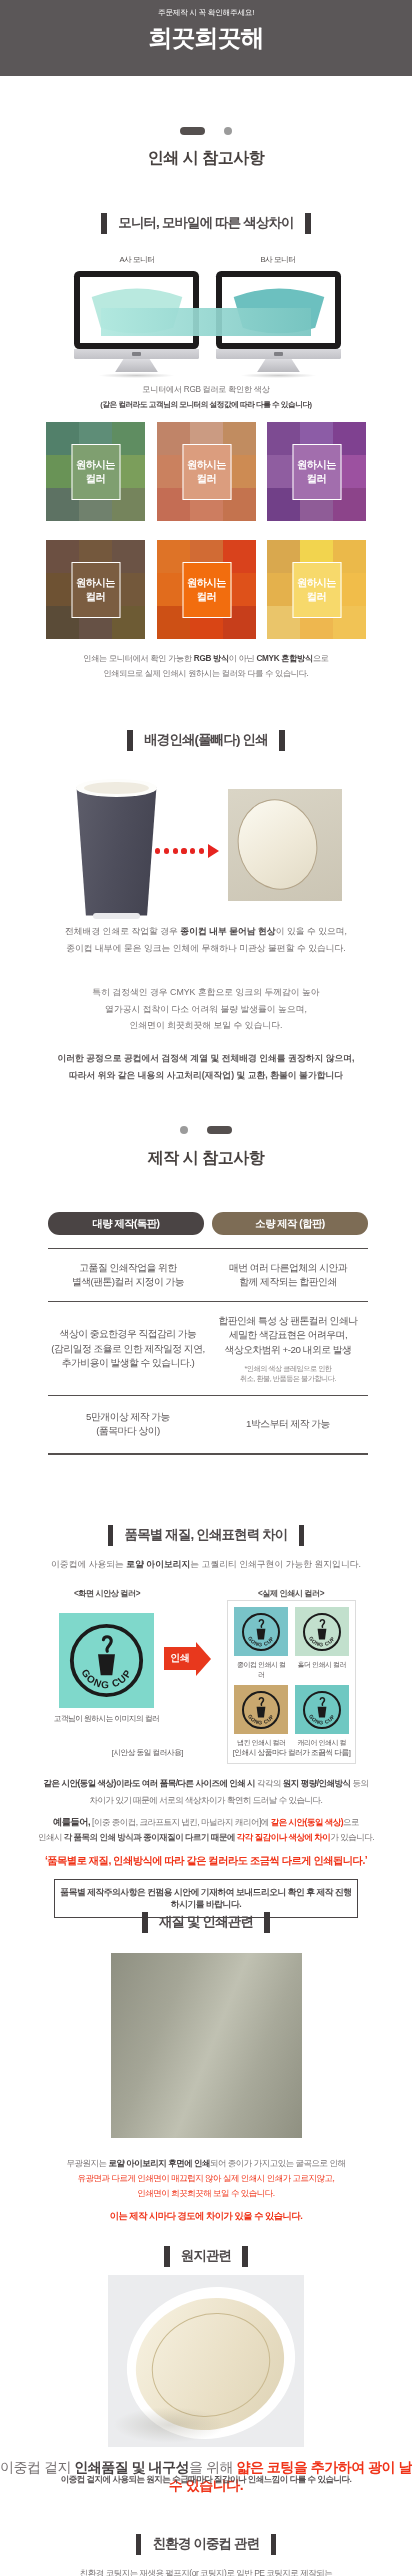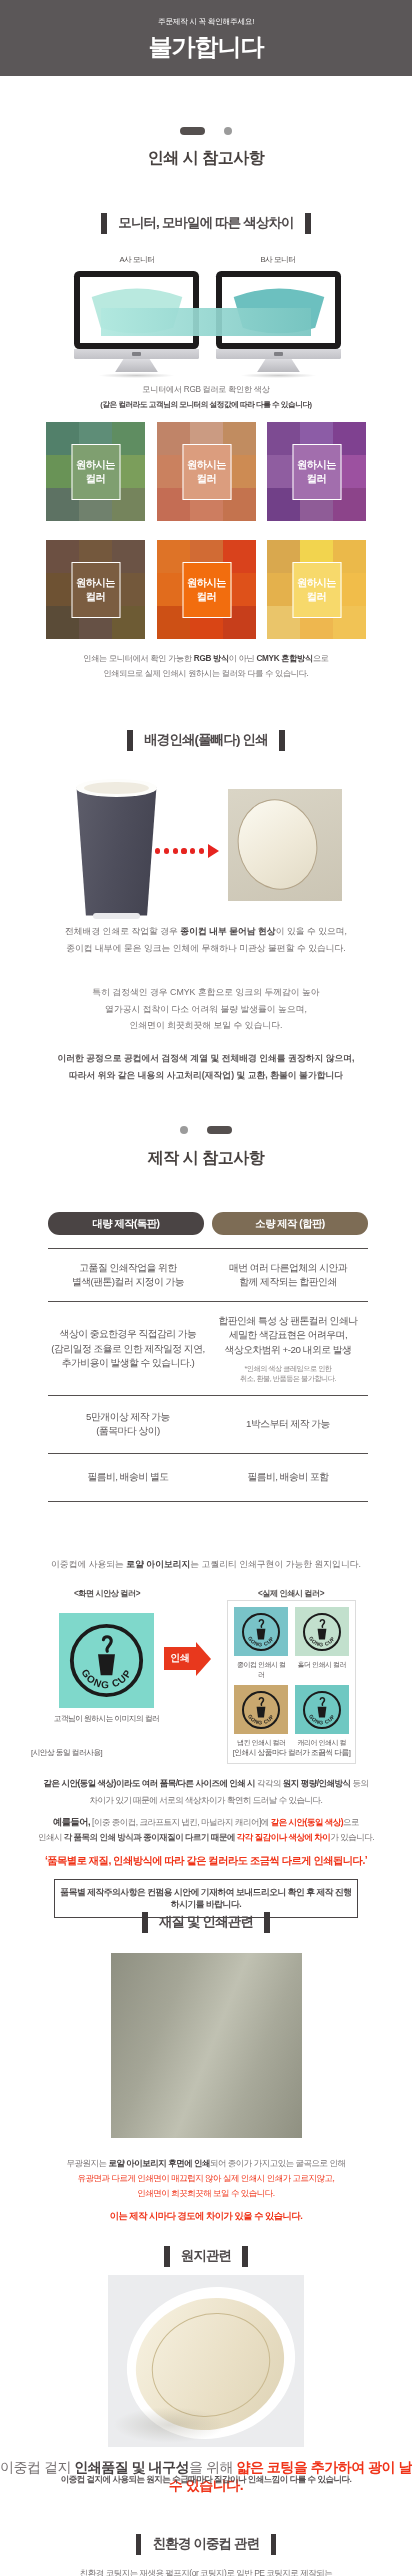--- a/index.html
+++ b/index.html
@@ -2,21 +2,21 @@
 <html style="font-size:8.2px"><head>
 <meta charset="utf-8">
 <style>
   html,body{margin:0;padding:0;background:#fff;}
   .page{position:relative;width:412px;height:3187px;margin:0 auto;background:#fff;
         font-family:"Liberation Sans","DejaVu Sans",sans-serif;overflow:hidden;}
   .abs{position:absolute;}
   .ctr{left:0;right:0;text-align:center;}
   
   .hero{left:0;top:0;width:412px;height:76px;background:#5b5758;text-align:center;}
-  .hero-sub{margin-top:17px;color:#fff;font-size:7.7px;letter-spacing:-0.3px;}
+  .hero-sub{margin-top:8px;color:#fff;font-size:7.7px;letter-spacing:-0.3px;}
   .hero-title{margin-top:4.1px;color:#fff;font-size:24px;font-weight:800;letter-spacing:-1px;}
   
   .pills{display:flex;align-items:center;justify-content:center;gap:18.5px;}
   .pill{width:25px;height:8.2px;border-radius:4.1px;background:#55504f;}
   .pdot{width:8.2px;height:8.2px;border-radius:50%;background:#9b9b9b;}
   
   .ptitle{text-align:center;}
   .ptitle .tx{position:relative;display:inline-block;font-size:16px;font-weight:700;color:#47413f;letter-spacing:-0.5px;padding:0 7.2px;}
   .ptitle .tan{position:absolute;left:0;right:0;bottom:-3.1px;height:13px;background:#dcc9b8;z-index:-1;}
   
@@ -109,21 +109,21 @@
         <textPath href="#arc" startOffset="50%" text-anchor="middle">GONG CUP</textPath>
       </text>
     </symbol>
   </defs>
 </svg>
 
 <div class="page">
 
   <div class="abs hero">
     <div class="hero-sub">주문제작 시 꼭 확인해주세요!</div>
-    <div class="hero-title">불가합니다</div>
+    <div class="hero-title">희끗희끗해</div>
   </div>
 
   <div class="abs ctr" style="top:127px">
     <div class="pills">
         <div class="pill"></div>
         <div class="pdot"></div>
       </div>
   </div>
   <div class="abs ctr ptitle" style="top:148px">
     <span class="tx"><span>인쇄 시 참고사항</span><span class="tan"></span></span>
@@ -341,27 +341,30 @@
         <span class="tnote">*인쇄의 색상 클레임으로 인한
 취소, 환불, 반품등은 불가합니다.</span></div>
     </div>
     <div class="tdiv"></div>
     <div class="trow" style="padding:13.4px 0">
       <div class="tcell">5만개이상 제작 가능
 (품목마다 상이)</div>
       <div class="tcell">1박스부터 제작 가능</div>
     </div>
     <div class="tdiv"></div>
-    <div class="trow" style="padding:16.5px 0">
-      <div class="tcell">필름비, 배송비 별도</div>
-      <div class="tcell">필름비, 배송비 포함</div>
-    </div>
     <div class="tdiv"></div>
   </div>
 
+  <div class="abs ctr" style="top:1525px">
+    <div class="sh">
+        <div class="bar"></div>
+        <div class="t">품목별 재질, 인쇄표현력 차이</div>
+        <div class="bar"></div>
+      </div>
+  </div>
   <div class="abs ctr t17" style="top:1559px">
     <span class="gray">이중컵에 사용되는 </span><span class="dark">로얄 아이보리지</span><span class="gray">는 고퀄리티 인쇄구현이 가능한 원지입니다.</span>
   </div>
   <div class="abs" style="top:1588px;left:49px;width:116px;text-align:center;font-size:8.2px;font-weight:600;color:#55504f;letter-spacing:-0.5px">&lt;화면 시안상 컬러&gt;</div>
   <div class="abs" style="top:1588px;left:233px;width:116px;text-align:center;font-size:8.2px;font-weight:600;color:#55504f;letter-spacing:-0.5px">&lt;실제 인쇄시 컬러&gt;</div>
 
   <div class="ssq" style="background: rgb(127, 216, 203);">
     <svg class="logo" width="77" height="77" viewBox="0 0 100 100">
         <use href="#gong"></use>
       </svg>
@@ -399,21 +402,21 @@
     </div>
     <div class="pcell">
       <div class="psq" style="background: rgb(111, 200, 194);">
           <svg class="logo" width="40" height="40" viewBox="0 0 100 100">
             <use href="#gong"></use>
           </svg>
         </div>
       <div class="pcap">캐리어 인쇄시 컬러</div>
     </div>
   </div>
-  <div class="abs" style="top:1748px;left:31px;width:152px;text-align:left;font-size:7.7px;color:#5a5556;letter-spacing:-0.5px">[시안상 동일 컬러사용]</div>
+  <div class="abs" style="top:1748px;left:31px;width:152px;text-align:right;font-size:7.7px;color:#5a5556;letter-spacing:-0.5px">[시안상 동일 컬러사용]</div>
   <div class="abs" style="top:1748px;left:227px;width:129px;text-align:center;font-size:7.7px;color:#5a5556;letter-spacing:-0.5px">[인쇄시 상품마다 컬러가 조금씩 다름]</div>
 
   <div class="abs ctr" style="top:1778px;font-size:8.5px;letter-spacing:-0.5px">
     <span class="dark">같은 시안(동일 색상)이라도 여러 품목/다른 사이즈에 인쇄 시 </span><span class="gray">각각의 </span><span class="dark">원지 평량/인쇄방식</span><span class="gray"> 등의</span>
   </div>
   <div class="abs ctr gray" style="top:1795px;font-size:8.5px;letter-spacing:-0.5px">차이가 있기 때문에 서로의 색상차이가 확연히 드러날 수 있습니다.</div>
   <div class="abs ctr" style="top:1816px;font-size:8.5px;letter-spacing:-0.5px">
     <span class="dark" style="font-size:9.3px">예를들어,</span><span class="gray"> [이중 종이컵, 크라프트지 냅킨, 마닐라지 캐리어]에 </span><span class="redb">같은 시안(동일 색상)</span><span class="gray">으로</span>
   </div>
   <div class="abs ctr" style="top:1832px;font-size:8.5px;letter-spacing:-0.5px">

